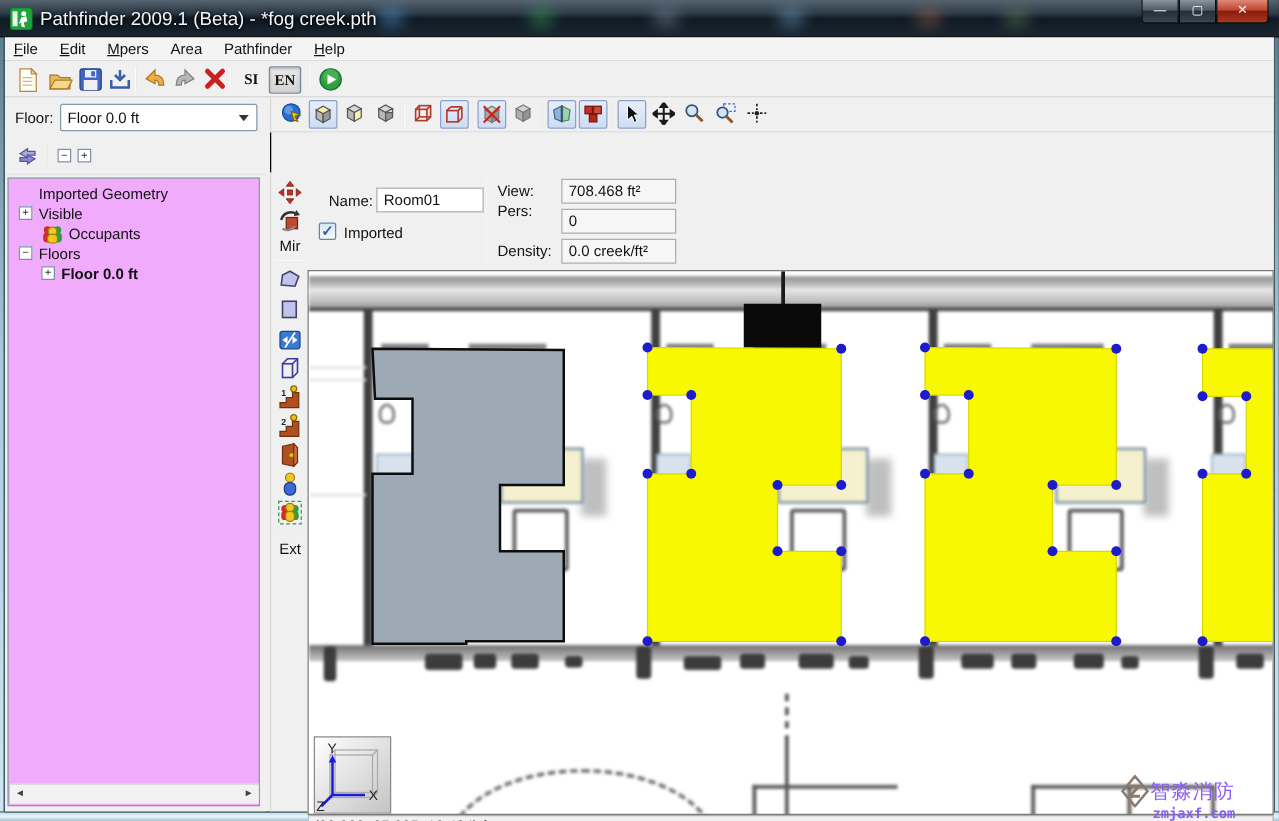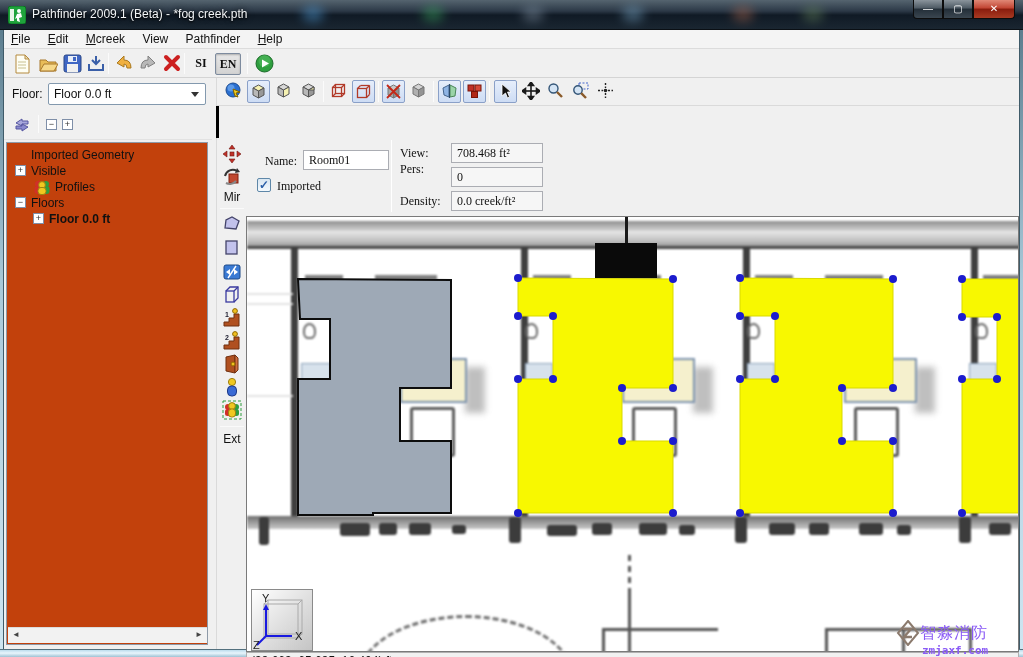--- a/index.html
+++ b/index.html
@@ -14,21 +14,21 @@
   .titlebar .blob { position:absolute; top:4px; width:26px; height:20px; border-radius:50%;
     filter:blur(5px); opacity:.55; }
   .border-left, .border-right { position:absolute; top:30px; width:4px; height:627px;
     background:linear-gradient(180deg,#5d7e8f,#a8c8d8 40%,#cfe6f2); }
   .border-left { left:0; border-right:1px solid #3f5b69;}
   .border-right { right:0; border-left:1px solid #3f5b69;}
   .border-bottom { position:absolute; left:0; top:649px; width:1023px; height:8px;
     background:linear-gradient(180deg,#bcdcec,#e8f5fc 45%,#9fc3d4); border-top:1px solid #53707e; }
 
   .app-icon { position:absolute; left:8px; top:6px; width:18px; height:18px; }
-  .title-text { position:absolute; left:32px; top:7px; font-size:12px; color:#f2f5f7;
+  .title-text { position:absolute; left:32px; top:7px; font-size:15px; color:#f2f5f7;
     text-shadow:0 1px 2px #000, 0 0 6px rgba(0,0,0,.8); white-space:nowrap; }
   .win-btns { position:absolute; right:8px; top:0; height:19px; display:flex; }
   .win-btn { width:30px; height:19px; border:1px solid #0c0c0c; border-top:none;
     background:linear-gradient(180deg,#8a949c 0%,#4e5a64 45%,#232e38 50%,#3a4650 100%);
     color:#fff; font-size:10px; text-align:center; line-height:17px; }
   .win-btn.min { border-radius:0 0 0 4px; }
   .win-btn.close { width:42px; border-radius:0 0 4px 0;
     background:linear-gradient(180deg,#e08876 0%,#c14432 45%,#8a1c0d 50%,#a83a22 100%); }
 
   
@@ -52,40 +52,40 @@
   
   .left-panel { position:absolute; left:0; top:48px; width:208px; height:571px; background:#f0f0f0; }
   .floor-row { position:absolute; left:0; top:0; width:208px; height:30px; }
   .floor-label { position:absolute; left:8px; top:9px; font-size:12px; color:#111; }
   .combo { position:absolute; left:44px; top:5px; width:158px; height:22px; background:#fff;
     border:1px solid #8399ae; border-radius:2px; font-size:12px; color:#111; line-height:20px; padding-left:5px; }
   .combo .arrow { position:absolute; right:6px; top:8px; width:0; height:0;
     border-left:4px solid transparent; border-right:4px solid transparent; border-top:5px solid #333; }
   .subtools { position:absolute; left:0; top:32px; width:208px; height:30px; border-bottom:1px solid #e2e2e2;}
   .treebox { position:absolute; left:2px; top:64px; width:202px; height:503px;
-    background:#c2410c; border:1px solid #8e9aa8; }
+    background:#f0abfc; border:1px solid #8e9aa8; }
   .tree-item { position:absolute; left:0; font-size:12px; color:#111; white-space:nowrap; }
   .expander { position:absolute; width:11px; height:11px; background:#fff; border:1px solid #7f8fa8;
     font-size:9px; line-height:9px; text-align:center; color:#333; }
   .tree-label { position:absolute; }
   .bold { font-weight:bold; }
   .hscroll { position:absolute; left:1px; bottom:1px; width:199px; height:16px; background:#f2f2f2;
     border-top:1px solid #dcdcdc; }
   .hscroll .arr { position:absolute; top:2px; font-size:8px; color:#444; }
 
   
   .toolbar2 { position:absolute; left:212px; top:48px; width:803px; height:28px; background:#f0f0f0;
     border-bottom:1px solid #dadada; border-left:1px solid #dadada; }
   .tb2 { position:absolute; top:2px; width:23px; height:23px; text-align:center; }
   .tb2 svg { margin-top:2px; }
   .tb2.pressed { border:1px solid #8aa0c8; border-radius:2px;
     background:linear-gradient(180deg,#e6eefb,#cddcf4); }
 
   .props { position:absolute; left:212px; top:76px; width:803px; height:110px; background:#f0f0f0;
-    border-left:3px solid #000000; font-size:12px; color:#111;font-family:Liberation Serif, serif; }
+    border-left:1px solid #000000; font-size:12px; color:#111; }
   .plabel { position:absolute; }
   .pfield { position:absolute; height:20px; border:1px solid #abadb3; background:#f6f6f6;
     font-size:12px; line-height:18px; padding-left:5px; color:#111; }
   .pfield.edit { background:#fff; }
   .checkbox { position:absolute; width:14px; height:14px; background:linear-gradient(180deg,#d8e6f2,#f4f9fd);
     border:1px solid #5e87a8; border-radius:2px; color:#2b5fa8; font-size:12px; line-height:12px; text-align:center; font-weight:bold;}
   .pdivider { position:absolute; width:1px; background:#cfcfcf; border-right:1px solid #fff; }
 
   .toolstrip { position:absolute; left:212px; top:108px; width:30px; height:511px; background:#f0f0f0;
     border-left:1px solid #dadada; }
@@ -164,22 +164,22 @@
 
   <div class="border-left"></div>
   <div class="border-right"></div>
   <div class="border-bottom"></div>
 
   <div class="client">
 
     <div class="menubar">
       <span class="menu-item"><u>F</u><span>ile</span></span>
       <span class="menu-item"><u>E</u><span>dit</span></span>
-      <span class="menu-item"><u>M</u><span>creek</span></span>
-      <span class="menu-item"><u></u><span>View</span></span>
+      <span class="menu-item"><u>M</u><span>pers</span></span>
+      <span class="menu-item"><u></u><span>Area</span></span>
       <span class="menu-item"><u></u><span>Pathfinder</span></span>
       <span class="menu-item"><u>H</u><span>elp</span></span>
     </div>
 
     <div class="toolbar1">
       <div class="tb" style="left:6px"><svg width="18" height="20">
             <path d="M3,1 h9 l4,4 v14 h-13 z" fill="#fefef4" stroke="#b58a3f"></path>
             <path d="M12,1 l4,4 h-4 z" fill="#e8dfb8" stroke="#b58a3f"></path>
             <line x1="5" y1="8" x2="13" y2="8" stroke="#c8c090"></line>
             <line x1="5" y1="11" x2="13" y2="11" stroke="#c8c090"></line>
@@ -249,21 +249,21 @@
           </div>
         <div class="tree-item" style="top:37px">
           <span style="position:absolute;left:26px;top:0"><svg width="18" height="15">
                 <circle cx="5" cy="4" r="3" fill="#d03028"></circle>
                 <rect x="1.5" y="6" width="7" height="8" rx="3" fill="#d03028"></rect>
                 <circle cx="13" cy="4" r="3" fill="#2f9e3f"></circle>
                 <rect x="9.5" y="6" width="7" height="8" rx="3" fill="#2f9e3f"></rect>
                 <circle cx="9" cy="5" r="3.4" fill="#f0c820" stroke="#a08010"></circle>
                 <rect x="5" y="7.5" width="8" height="7" rx="3" fill="#f0c820" stroke="#a08010"></rect>
               </svg></span>
-          <span class="tree-label" style="left:48px">Profiles</span>
+          <span class="tree-label" style="left:48px">Occupants</span>
         </div>
         <div class="tree-item" style="top:53px">
             <span class="expander" style="left:8px;top:1px">−</span>
             <span class="tree-label" style="left:24px">Floors</span>
           </div>
         <div class="tree-item bold" style="top:69px">
             <span class="expander" style="left:26px;top:1px;font-weight:normal">+</span>
             <span class="tree-label" style="left:42px">Floor 0.0 ft</span>
           </div>
         <div class="hscroll">

